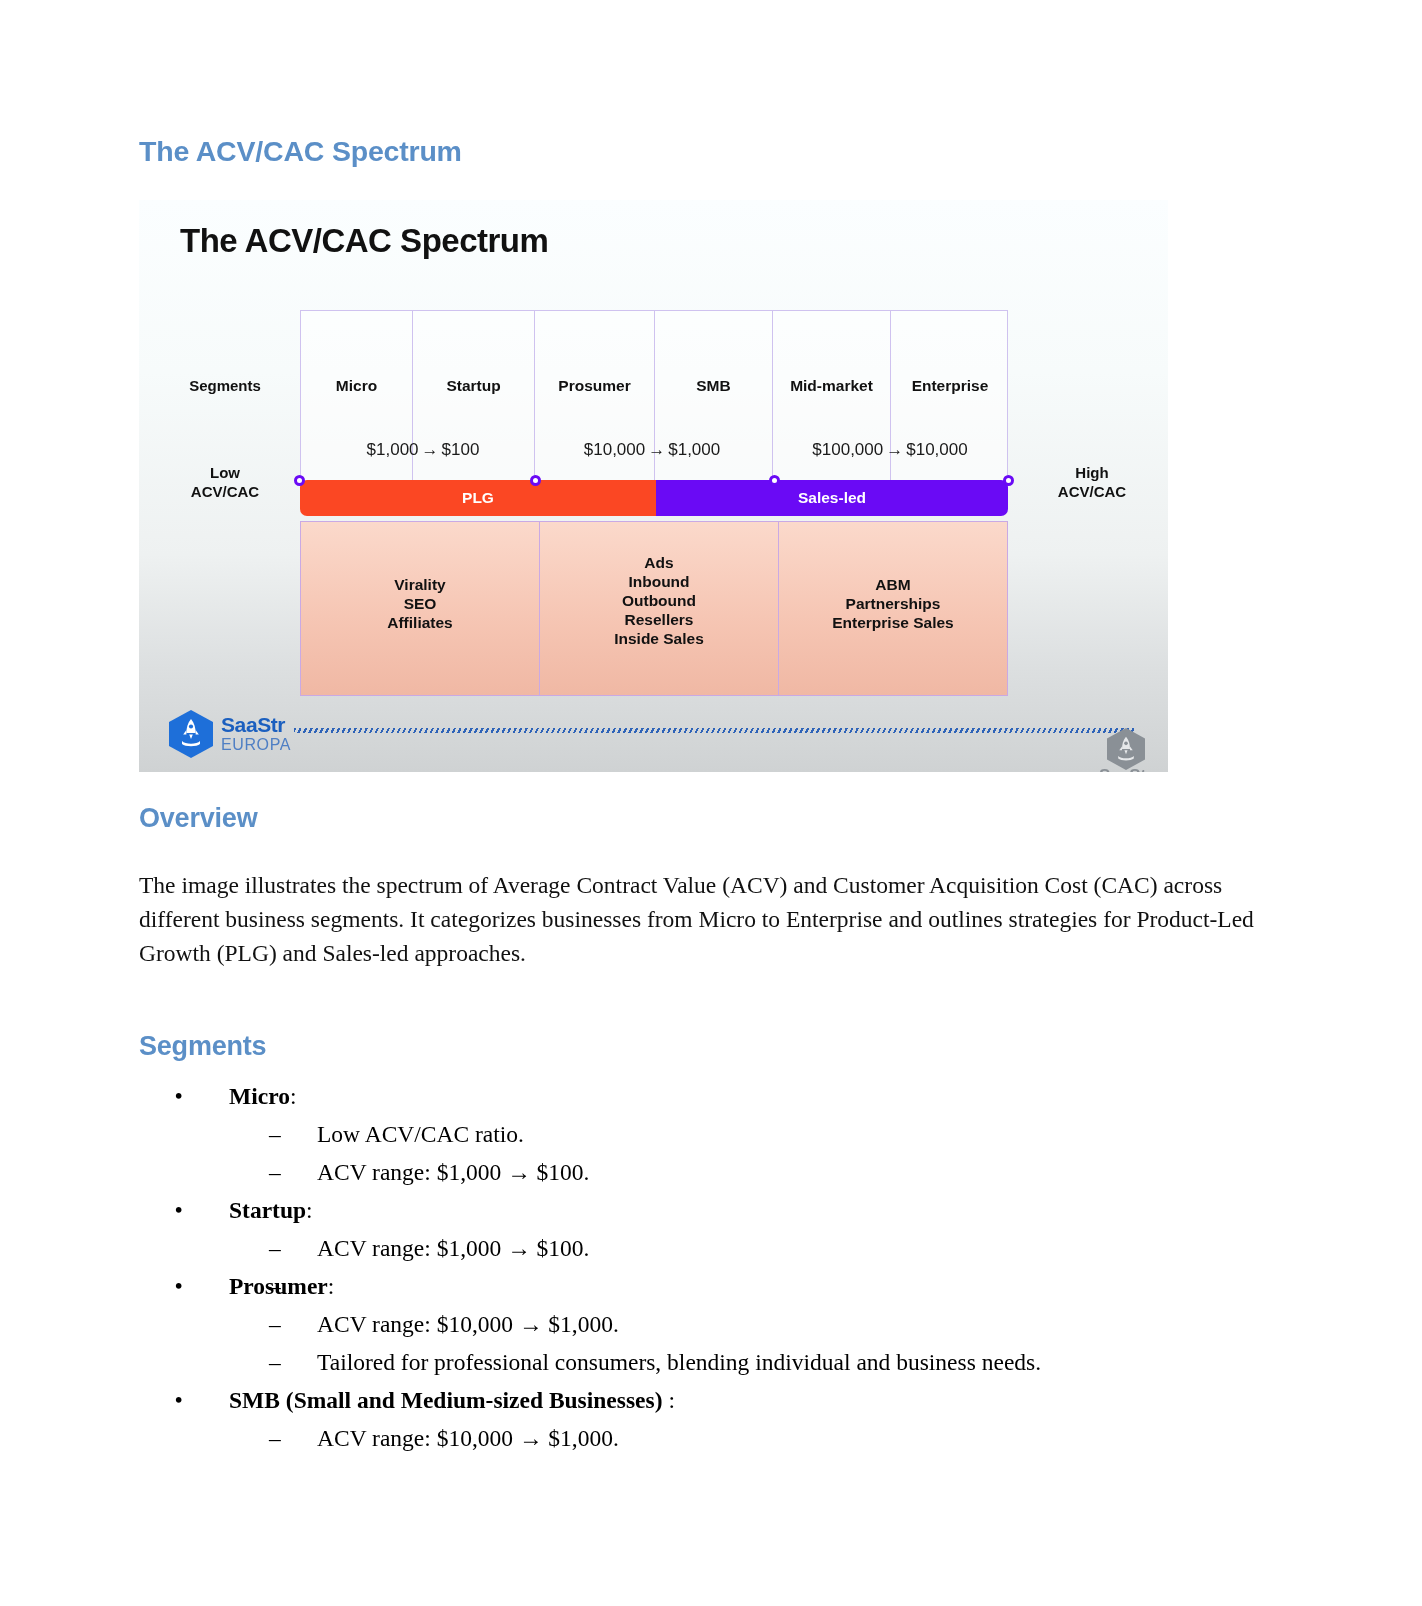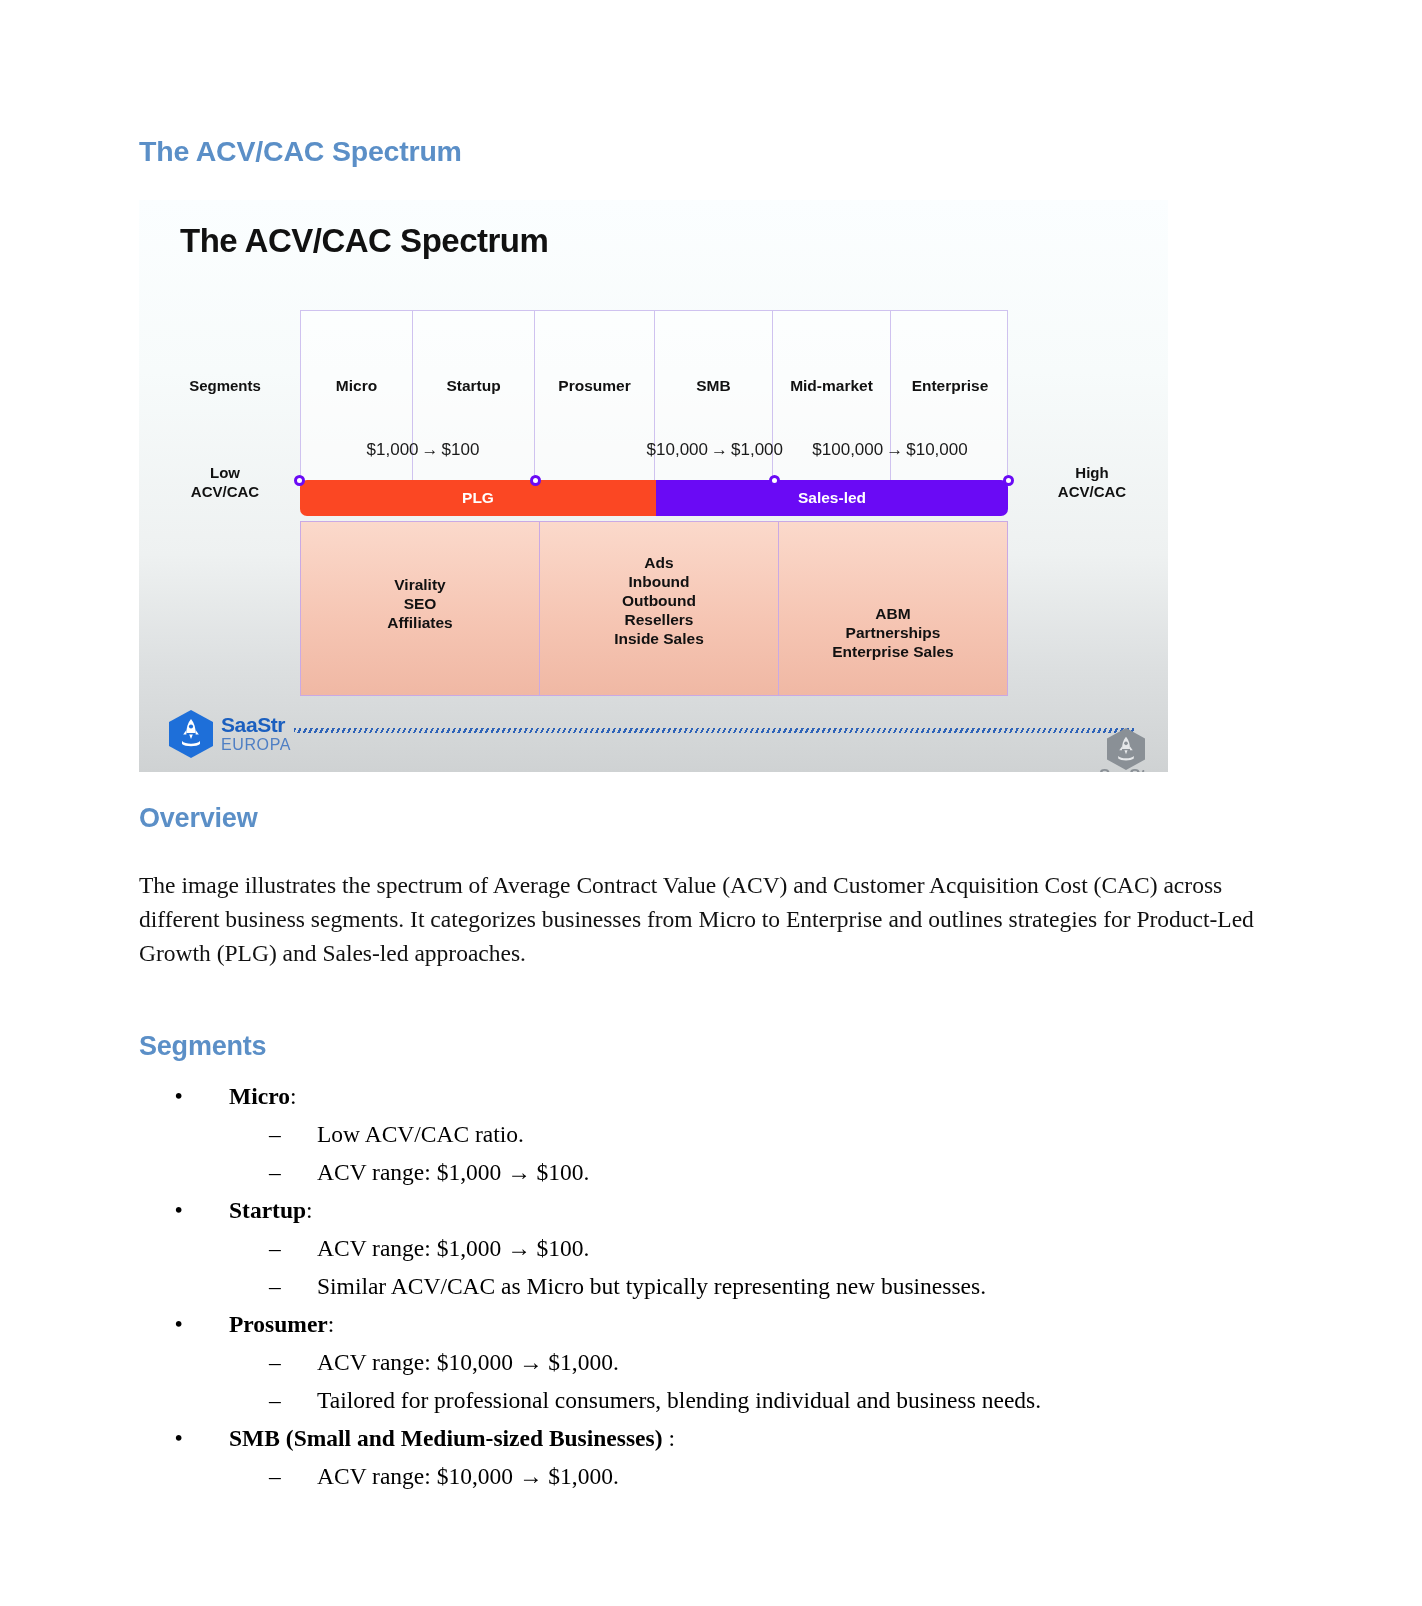--- a/index.html
+++ b/index.html
@@ -252,21 +252,21 @@
     font-weight: bold;
     font-size: 15.5px;
     line-height: 19px;
     color: #111111;
   }
   #tactics-0 { left: 0;     width: 240px; }
   #tactics-1 { left: 239px; width: 240px; }
   #tactics-2 { left: 478px; width: 230px; }
   #tactics-0 .tactics-list { margin-top: 53px; }
   #tactics-1 .tactics-list { margin-top: 31px; }
-  #tactics-2 .tactics-list { margin-top: 82px; }
+  #tactics-2 .tactics-list { margin-top: 53px; }
 
   
   .saastr-logo {
     position: absolute;
     left: 30px;
     top: 508px;
     width: 128px;
     height: 48px;
   }
   .hex {
@@ -374,21 +374,21 @@
         <div class="seg-col-name">SMB</div>
       </div>
       <div class="seg-col" style="left:590px;width:118px;">
         <div class="seg-col-name">Enterprise</div>
       </div>
     </div>
 
     <div class="acv-range" style="left:161px;width:234px;padding-left:6px;">
       <span>$1,000</span><span class="arrow">→</span><span>$100</span>
     </div>
-    <div class="acv-range" style="left:406px;width:238px;text-align:right;">
+    <div class="acv-range" style="left:394px;width:238px;">
       <span>$10,000</span><span class="arrow">→</span><span>$1,000</span>
     </div>
     <div class="acv-range" style="left:633px;width:236px;">
       <span>$100,000</span><span class="arrow">→</span><span>$10,000</span>
     </div>
 
     <div class="motion-row">
       <div class="motion-bar" id="motion-plg">PLG</div>
       <div class="motion-bar" id="motion-sales">Sales-led</div>
       <div class="node-dot" id="dot-left"></div>
@@ -474,21 +474,21 @@
     </div>
 
     <div class="seg-item">
       <div class="seg-top">
         <span class="bullet">•</span><span>Startup</span><span class="colon">:</span>
       </div>
       <div class="sub-line">
         <span class="dash">–</span><span>ACV range: $1,000 → $100.</span>
       </div>
       <div class="sub-line">
-        <span class="dash">–</span><span>Similar ACV/CAC as Micro but typically representing new businesses.</span>
+        <span class="dash">–</span>
       </div>
     </div>
 
     <div class="seg-item">
       <div class="seg-top">
         <span class="bullet">•</span><span>Prosumer</span><span class="colon">:</span>
       </div>
       <div class="sub-line">
         <span class="dash">–</span><span>ACV range: $10,000 → $1,000.</span>
       </div>

